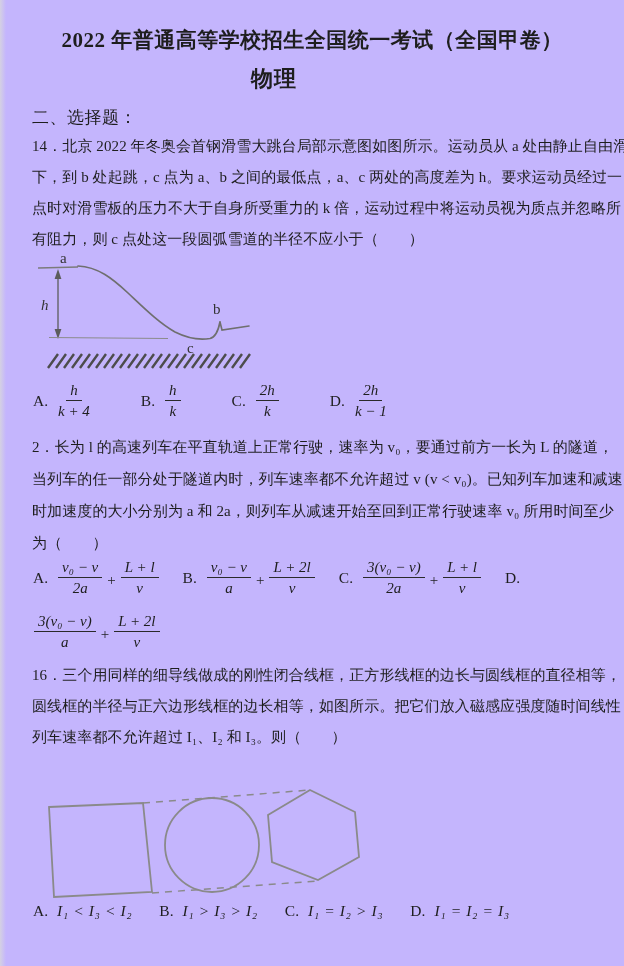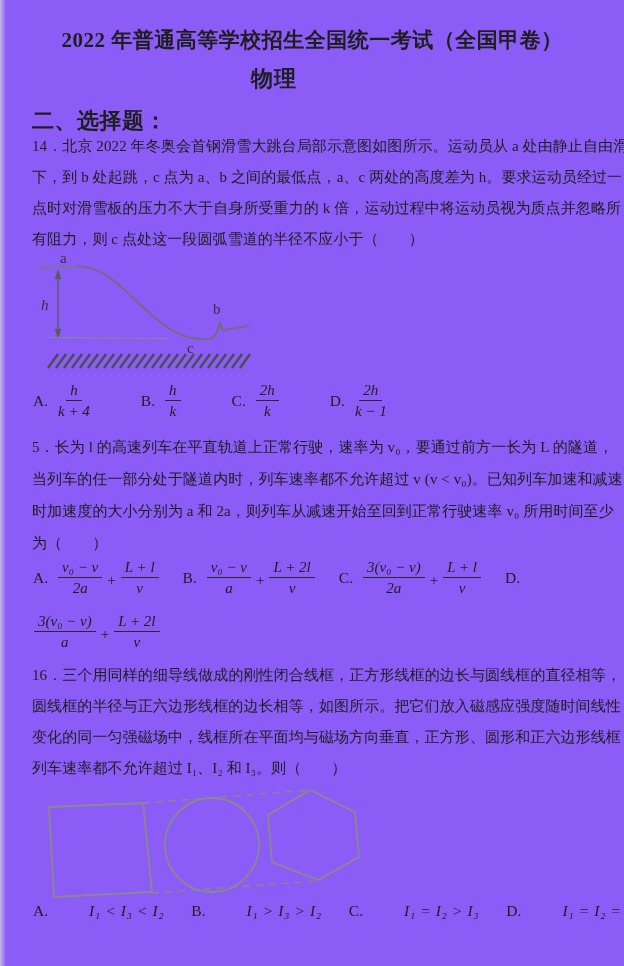--- a/index.html
+++ b/index.html
@@ -1,52 +1,52 @@
 <!DOCTYPE html>
 <html><head>
 <meta charset="utf-8">
 <style>
   html,body{margin:0;padding:0;background:#ffffff;}
   .page{
     position:relative;width:624px;height:966px;overflow:hidden;
-    background:#8b5cf6;color:#1e1e1e;
+    background:#c4b5fd;color:#1e1e1e;
     font-family:"Liberation Serif","DejaVu Serif",serif;
   }
   .scan-edge{
     position:absolute;left:0;top:0;width:6px;height:100%;
     background:linear-gradient(to right,#dadada,rgba(250,250,250,0));
     opacity:.75;
   }
   .title{
     position:absolute;top:26px;left:0;width:624px;text-align:center;
     font-size:21px;font-weight:bold;letter-spacing:.5px;white-space:nowrap;
   }
   .subtitle{
     position:absolute;top:64px;left:0;width:548px;text-align:center;
     font-size:22px;font-weight:bold;letter-spacing:1px;
   }
   .section-heading{
     position:absolute;top:106px;left:32px;
-    font-size:22px;font-weight:bold;letter-spacing:.5px;
+    font-size:17px;font-weight:normal;letter-spacing:.5px;
   }
   .qlines{position:absolute;left:32px;}
   .tline{height:31px;line-height:31px;font-size:15px;white-space:nowrap;letter-spacing:.1px;}
   #q15-lines .tline{height:32px;line-height:32px;}
   
   .optrow{position:absolute;display:flex;align-items:center;white-space:nowrap;}
   .opt{display:flex;align-items:center;}
   .olabel{font-size:15.5px;margin-right:9px;font-style:normal;}
   .frac{
     display:inline-flex;flex-direction:column;align-items:center;
     font-style:italic;font-size:15px;line-height:1.2;margin:0 1px;
   }
   .frac .fnum{border-bottom:1.3px solid #2a2a2a;padding:0 4px 1px;}
   .frac .fden{padding-top:1px;}
   .plus{font-style:normal;font-size:15px;margin:0 4px;position:relative;top:3px;}
-  .expr{font-style:italic;font-size:15.5px;letter-spacing:.6px;margin-left:32px;}
+  .expr{font-style:italic;font-size:15.5px;letter-spacing:.6px;}
   #q14-opts{left:33px;top:381px;}
   #q14-opts .opt{margin-right:50px;}
   #q15-opts-r1{left:33px;top:558px;}
   #q15-opts-r1 .opt{margin-right:23px;}
   #q15-opts-r2{left:33px;top:612px;}
   #q16-opts{left:33px;top:902px;}
   #q16-opts .opt{margin-right:27px;}
   svg text{font-family:"Liberation Serif","DejaVu Serif",serif;fill:#333;}
   svg .ital{font-style:italic;}
 </style>
@@ -113,21 +113,21 @@
     <span class="opt">
       <span class="olabel">D.</span>
       <span class="frac">
         <span class="fnum">2h</span>
         <span class="fden">k − 1</span>
       </span>
     </span>
   </div>
 
   <div class="qlines" id="q15-lines" style="top:431px;">
-    <div class="tline">5．长为 l 的高速列车在平直轨道上正常行驶，速率为 v₀，要通过前方一长为 L 的隧道，</div>
+    <div class="tline">2．长为 l 的高速列车在平直轨道上正常行驶，速率为 v₀，要通过前方一长为 L 的隧道，</div>
     <div class="tline">当列车的任一部分处于隧道内时，列车速率都不允许超过 v (v &lt; v₀)。已知列车加速和减速</div>
     <div class="tline">时加速度的大小分别为 a 和 2a，则列车从减速开始至回到正常行驶速率 v₀ 所用时间至少</div>
     <div class="tline">为（　　）</div>
   </div>
 
   <div class="optrow" id="q15-opts-r1">
     <span class="opt">
       <span class="olabel">A.</span>
       <span class="frac">
         <span class="fnum">v₀ − v</span>
@@ -178,21 +178,20 @@
       <span class="frac">
         <span class="fnum">L + 2l</span>
         <span class="fden">v</span>
       </span>
     </span>
   </div>
 
   <div class="qlines" id="q16-lines" style="top:660px;">
     <div class="tline">16．三个用同样的细导线做成的刚性闭合线框，正方形线框的边长与圆线框的直径相等，</div>
     <div class="tline">圆线框的半径与正六边形线框的边长相等，如图所示。把它们放入磁感应强度随时间线性</div>
-    <div class="tline">变化的同一匀强磁场中，线框所在平面均与磁场方向垂直，正方形、圆形和正六边形线框</div>
     <div class="tline">列车速率都不允许超过 I₁、I₂ 和 I₃。则（　　）</div>
   </div>
 
   <svg style="position:absolute;left:42px;top:785px;" width="330" height="120" viewBox="0 0 330 120">
     <polygon points="7,22 101,18 110,107 12,112" fill="none" stroke="#8a8a8a" stroke-width="1.8"></polygon>
     <circle cx="170" cy="60" r="47" fill="none" stroke="#8a8a8a" stroke-width="1.8"></circle>
     <polygon points="268,5 313,27 317,72 276,95 230,77 226,30" fill="none" stroke="#8a8a8a" stroke-width="1.8"></polygon>
     <path d="M101 18 L268 5" stroke="#8a8a8a" stroke-width="1.5" stroke-dasharray="7 6" fill="none"></path>
     <path d="M110 108 L276 96" stroke="#8a8a8a" stroke-width="1.5" stroke-dasharray="7 6" fill="none"></path>
   </svg>

